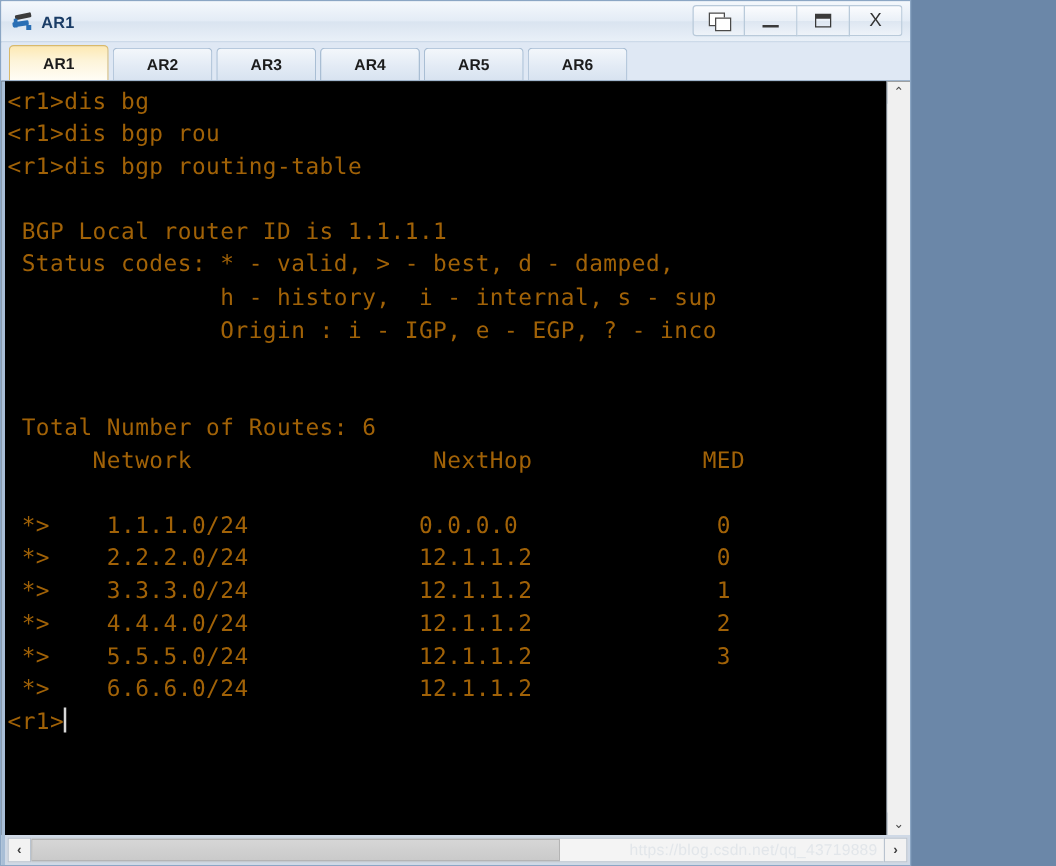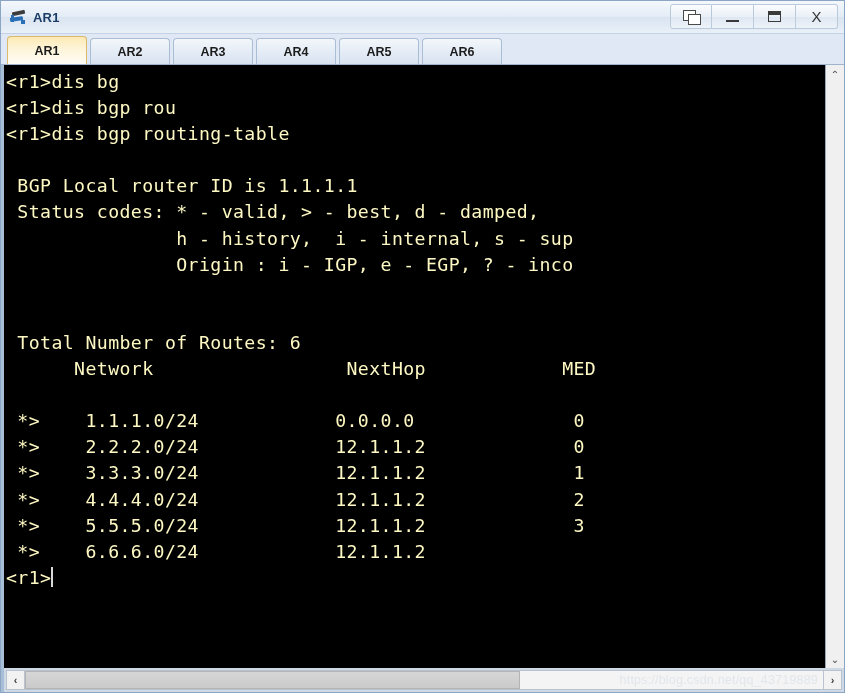--- a/index.html
+++ b/index.html
@@ -6,21 +6,21 @@
   html, body {
     width: 845px; height: 693px;
     background: #6b87a8;
     font-family: "Liberation Sans", sans-serif;
     overflow: hidden;
   }
 
   .window {
     position: absolute;
     left: 0; top: 0;
-    width: 845px; height: 693px;
+    width: 729px; height: 693px;
     background: linear-gradient(180deg, #e8eff7 0%, #dbe5f1 100%);
     border: 1px solid #8ba6c4;
     display: flex;
     flex-direction: column;
   }
 
   
   .titlebar {
     height: 33px;
     flex: 0 0 33px;
@@ -126,21 +126,21 @@
     flex: 1 1 auto;
     background: #000000;
     overflow: hidden;
     position: relative;
     padding: 4px 0 0 2px;
   }
   .term pre {
     font-family: "DejaVu Sans Mono", "Liberation Mono", monospace;
     font-size: 18.2px;
     line-height: 26.1px;
-    color: #fef9c3;
+    color: #a16207;
     white-space: pre;
     letter-spacing: 0.4px;
   }
   .term .line { height: 26.1px; }
   .cursor {
     display: inline-block;
     width: 2px; height: 20px;
     background: #d8d8d8;
     vertical-align: -3px;
   }

